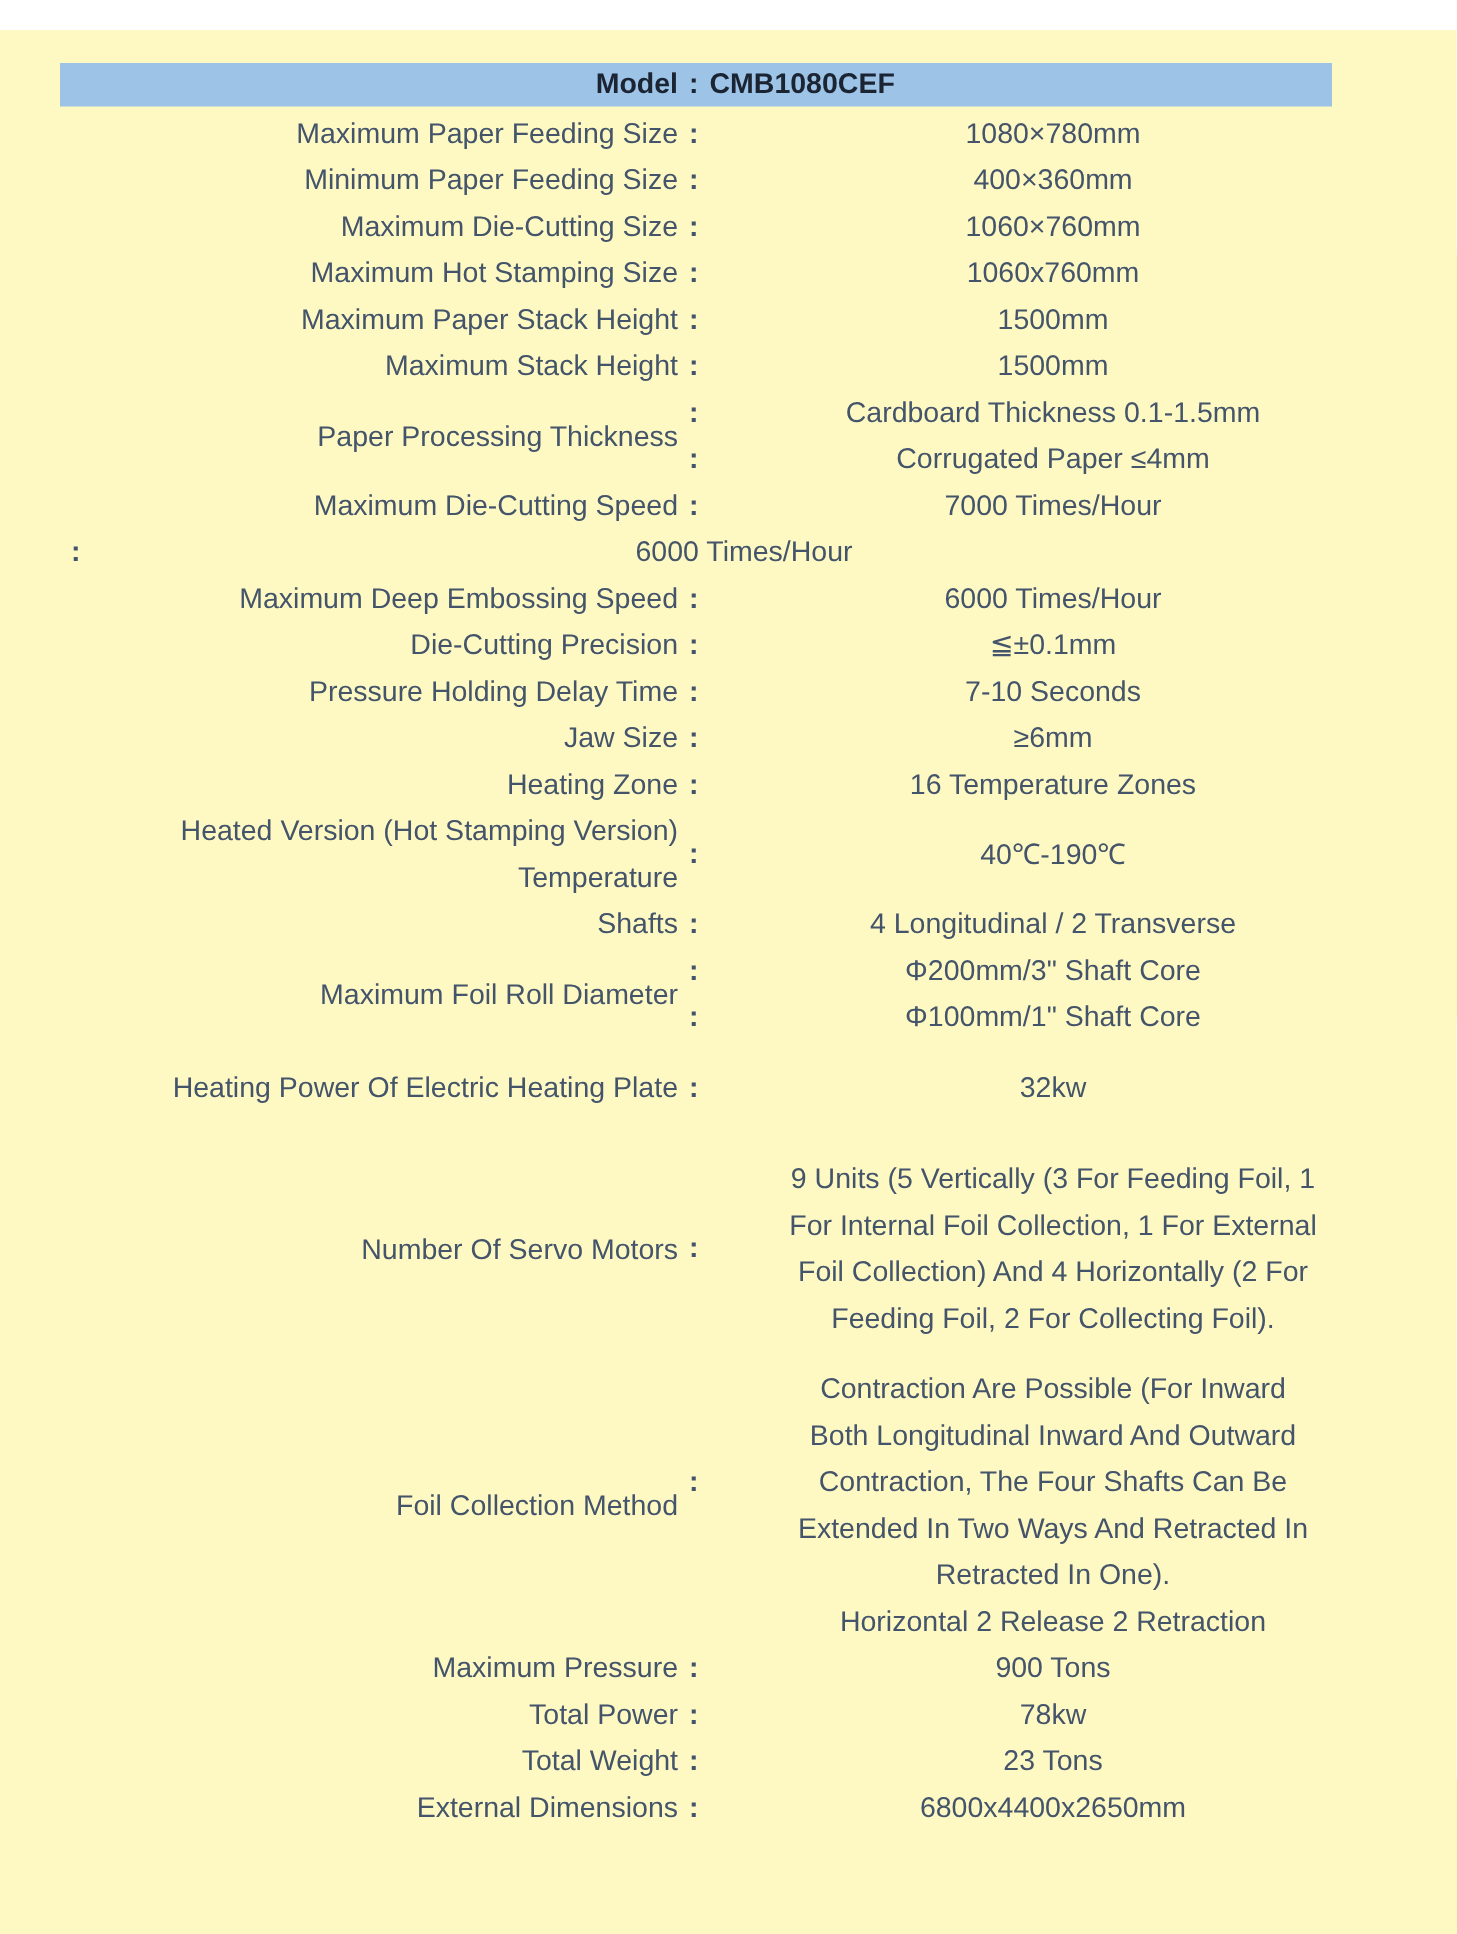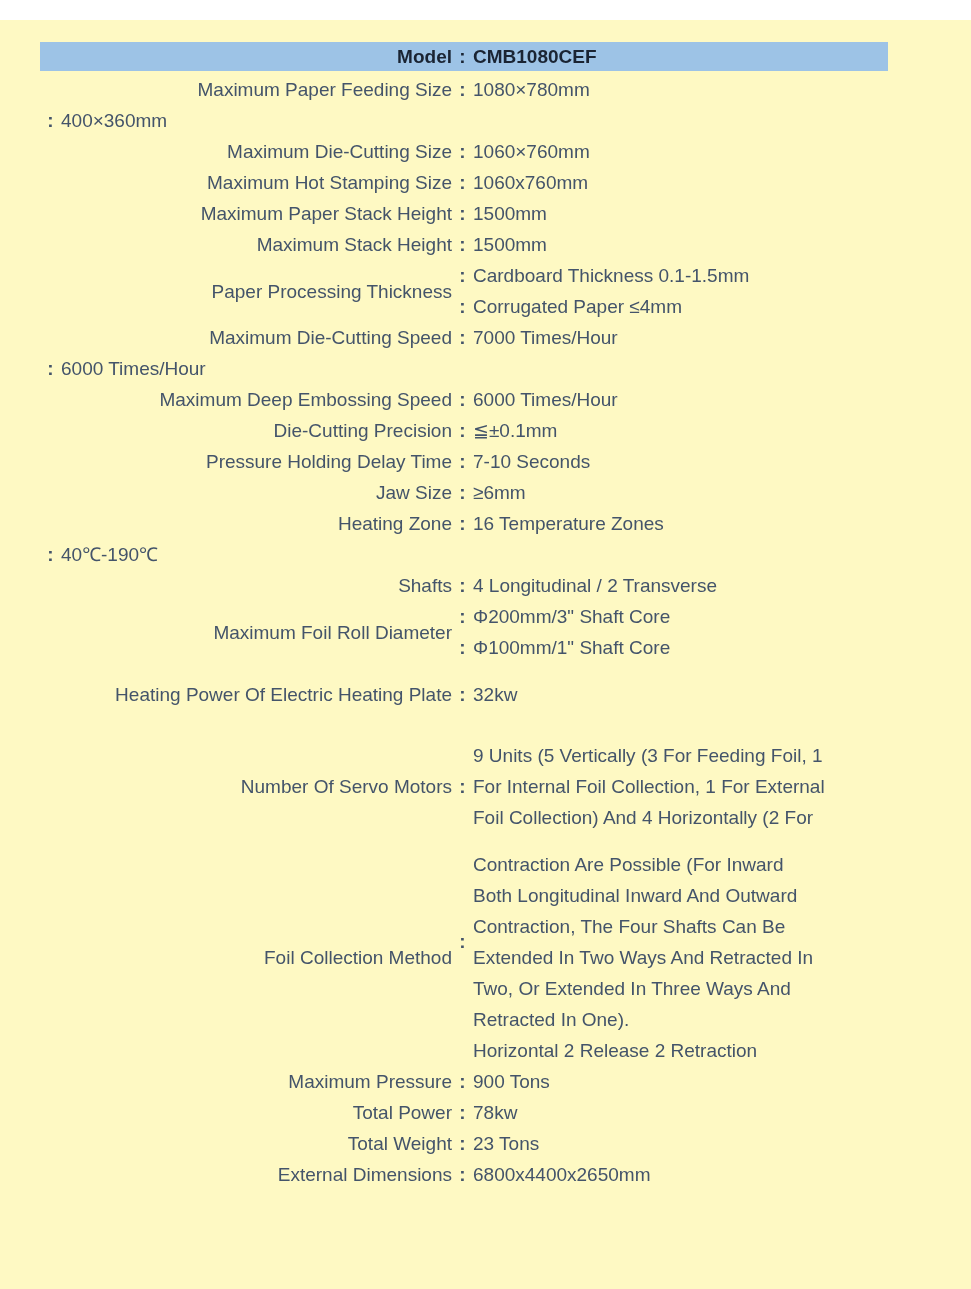--- a/index.html
+++ b/index.html
@@ -52,21 +52,21 @@
   .spec-row {
     display: flex;
     align-items: center;
   }
   .label-line, .value-line {
     line-height: 31px;
     white-space: nowrap;
   }
   .value-cell { flex: 1; }
   .value-para { display: flex; }
-  .value-lines { flex: 1; }
+  .value-lines { flex: 1; text-align: center; }
   
   .spec-row:nth-child(18) { margin-top: 16px; }
   .spec-row:nth-child(19) { margin-top: 30px; }
   .spec-row:nth-child(20) { margin-top: 16px; }
 </style>
 </head>
 <body>
 
 <div class="page">
   <div class="model-bar">
@@ -82,20 +82,23 @@
         <div class="value-cell">
           <div class="value-para">
             <div class="colon-cell">:</div>
             <div class="value-lines">
               <div class="value-line">1080×780mm</div>
             </div>
           </div>
         </div>
       </div>
       <div class="spec-row">
+        <div class="label-cell">
+          <div class="label-line">Minimum Paper Feeding Size</div>
+        </div>
         <div class="value-cell">
           <div class="value-para">
             <div class="colon-cell">:</div>
             <div class="value-lines">
               <div class="value-line">400×360mm</div>
             </div>
           </div>
         </div>
       </div>
       <div class="spec-row">
@@ -251,20 +254,24 @@
         <div class="value-cell">
           <div class="value-para">
             <div class="colon-cell">:</div>
             <div class="value-lines">
               <div class="value-line">16 Temperature Zones</div>
             </div>
           </div>
         </div>
       </div>
       <div class="spec-row">
+        <div class="label-cell">
+          <div class="label-line">Heated Version (Hot Stamping Version)</div>
+          <div class="label-line">Temperature</div>
+        </div>
         <div class="value-cell">
           <div class="value-para">
             <div class="colon-cell">:</div>
             <div class="value-lines">
               <div class="value-line">40℃-190℃</div>
             </div>
           </div>
         </div>
       </div>
       <div class="spec-row">
@@ -316,37 +323,37 @@
         <div class="label-cell">
           <div class="label-line">Number Of Servo Motors</div>
         </div>
         <div class="value-cell">
           <div class="value-para">
             <div class="colon-cell">:</div>
             <div class="value-lines">
               <div class="value-line">9 Units (5 Vertically (3 For Feeding Foil, 1</div>
               <div class="value-line">For Internal Foil Collection, 1 For External</div>
               <div class="value-line">Foil Collection) And 4 Horizontally (2 For</div>
+              <div class="value-line">Feeding Foil, 2 For Collecting Foil).</div>
             </div>
           </div>
         </div>
       </div>
       <div class="spec-row">
         <div class="label-cell">
           <div class="label-line">Foil Collection Method</div>
         </div>
         <div class="value-cell">
           <div class="value-para">
             <div class="colon-cell">:</div>
             <div class="value-lines">
               <div class="value-line">Contraction Are Possible (For Inward</div>
               <div class="value-line">Both Longitudinal Inward And Outward</div>
               <div class="value-line">Contraction, The Four Shafts Can Be</div>
               <div class="value-line">Extended In Two Ways And Retracted In</div>
-              <div class="value-line">Two, Or Extended In Three Ways And</div>
               <div class="value-line">Retracted In One).</div>
             </div>
           </div>
           <div class="value-para">
             <div class="colon-cell no-colon">:</div>
             <div class="value-lines">
               <div class="value-line">Horizontal 2 Release 2 Retraction</div>
             </div>
           </div>
         </div>

